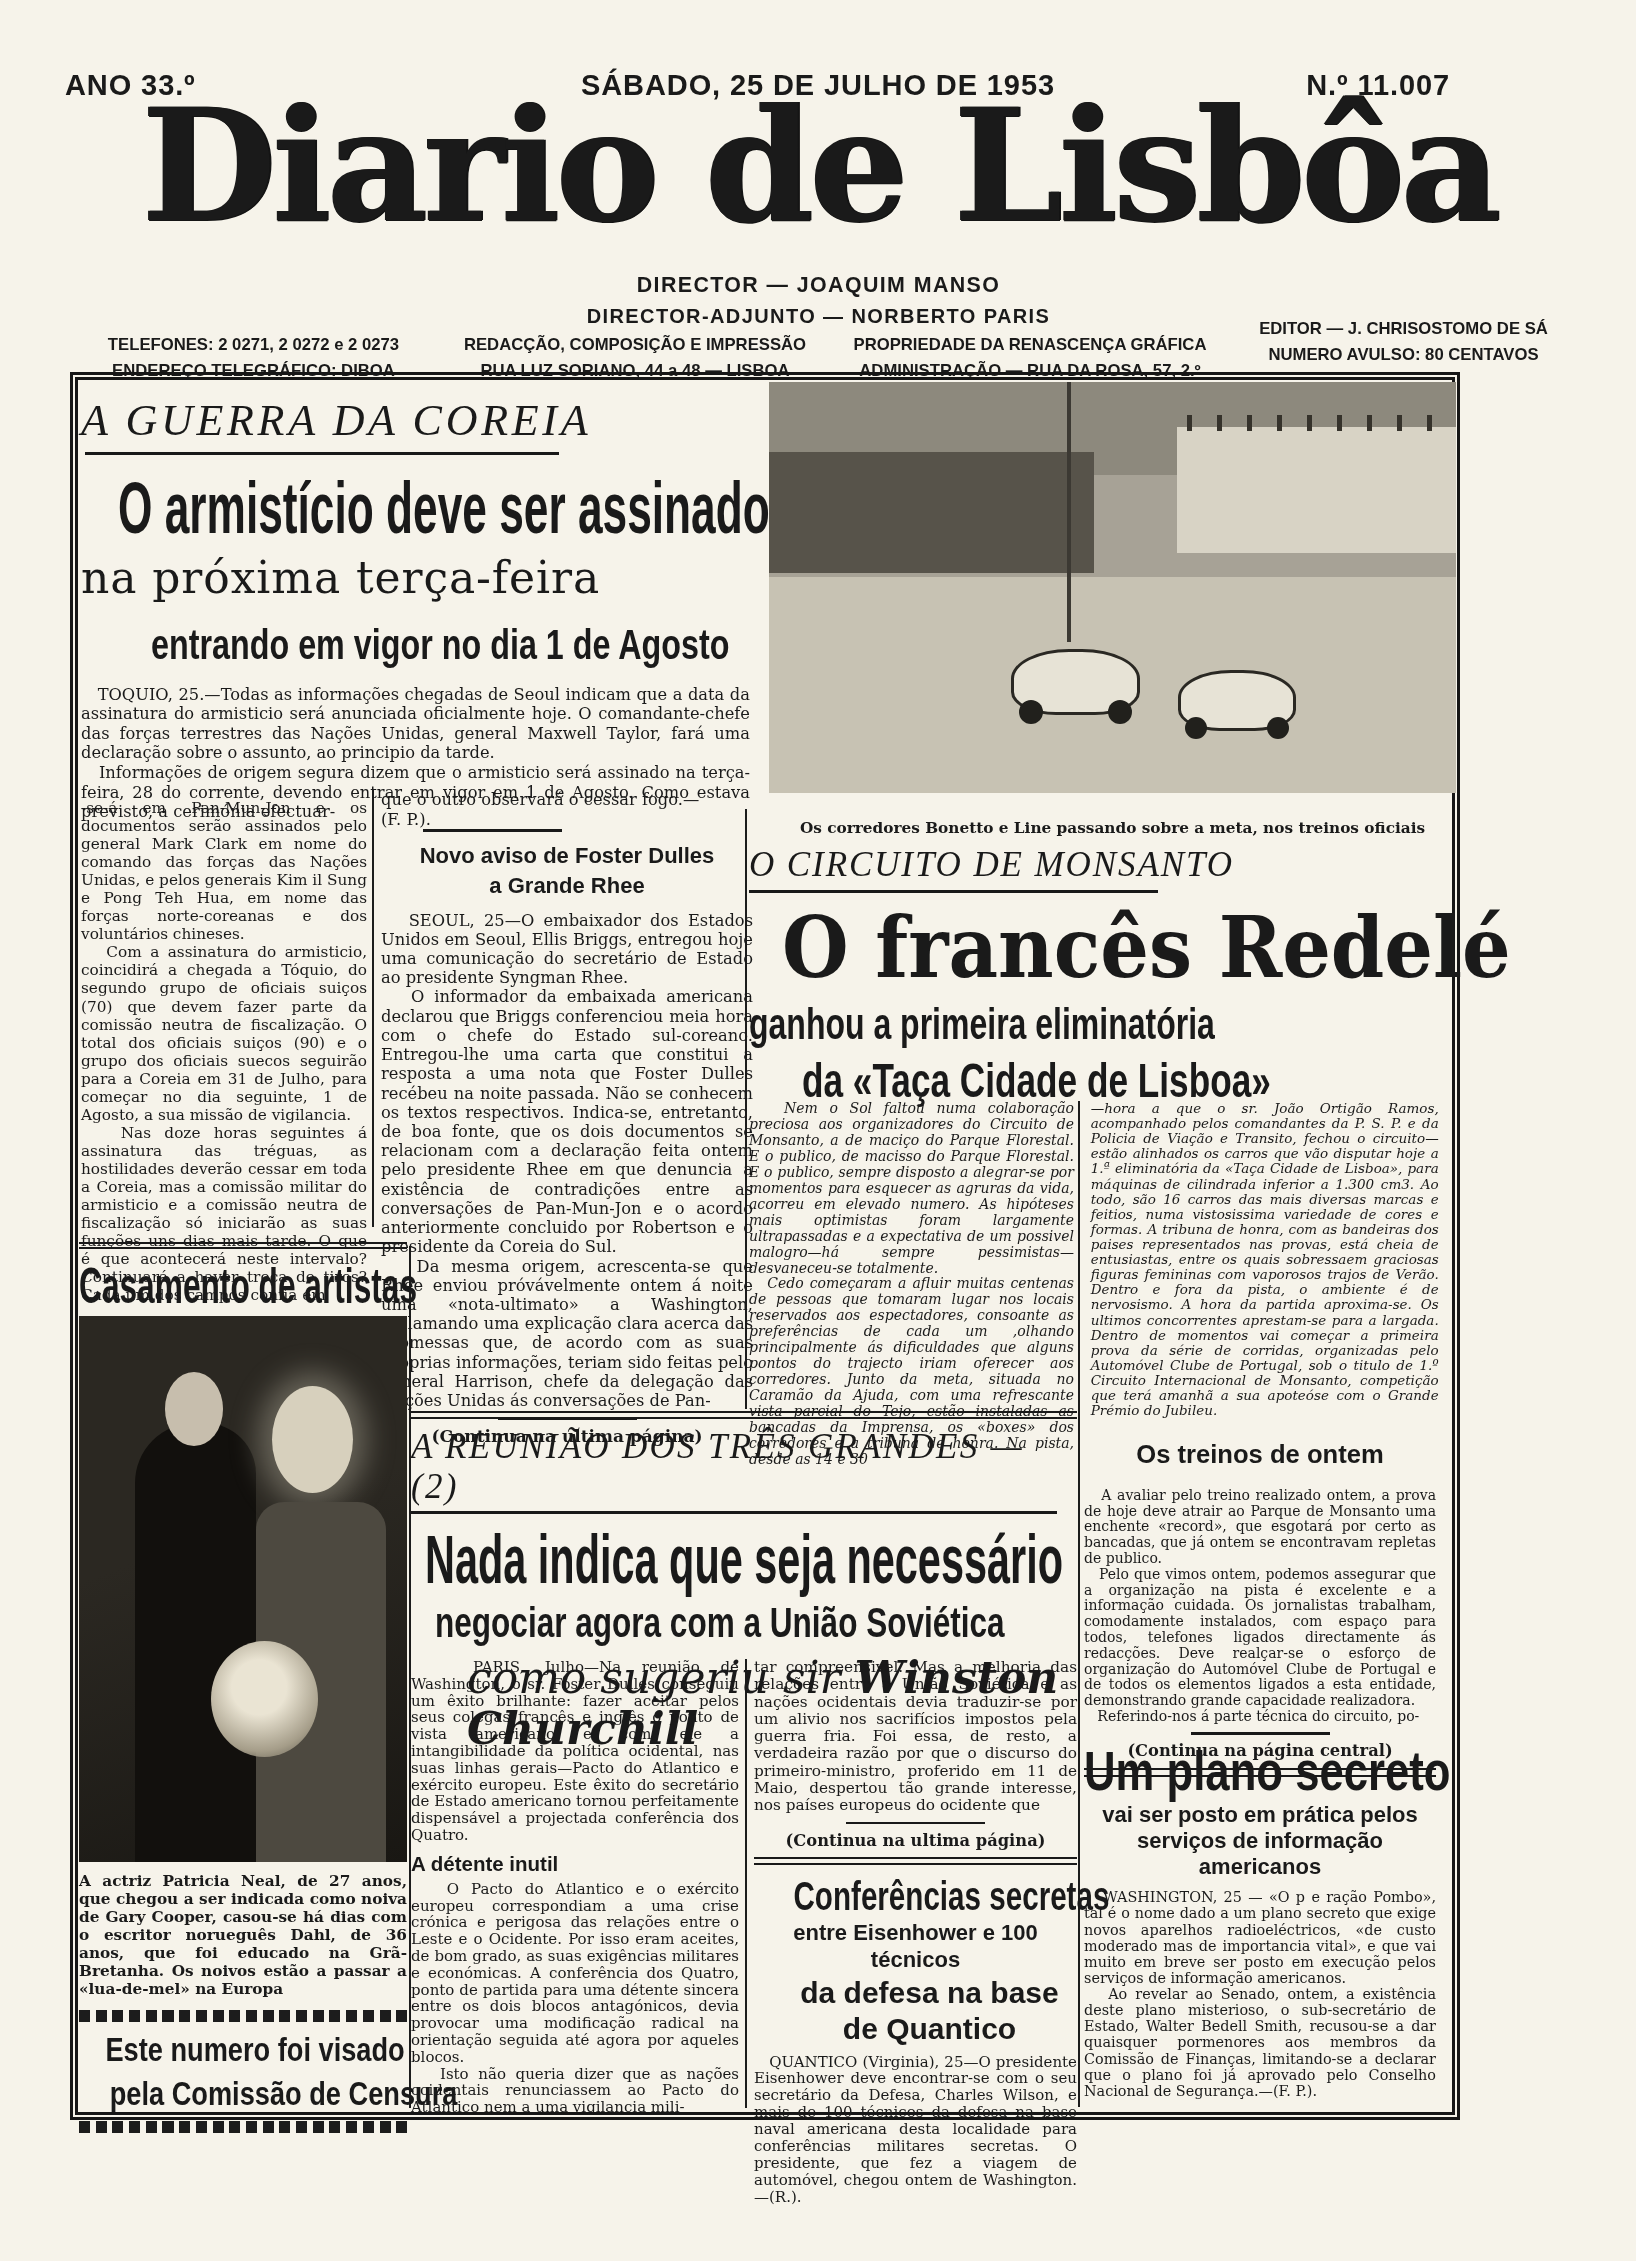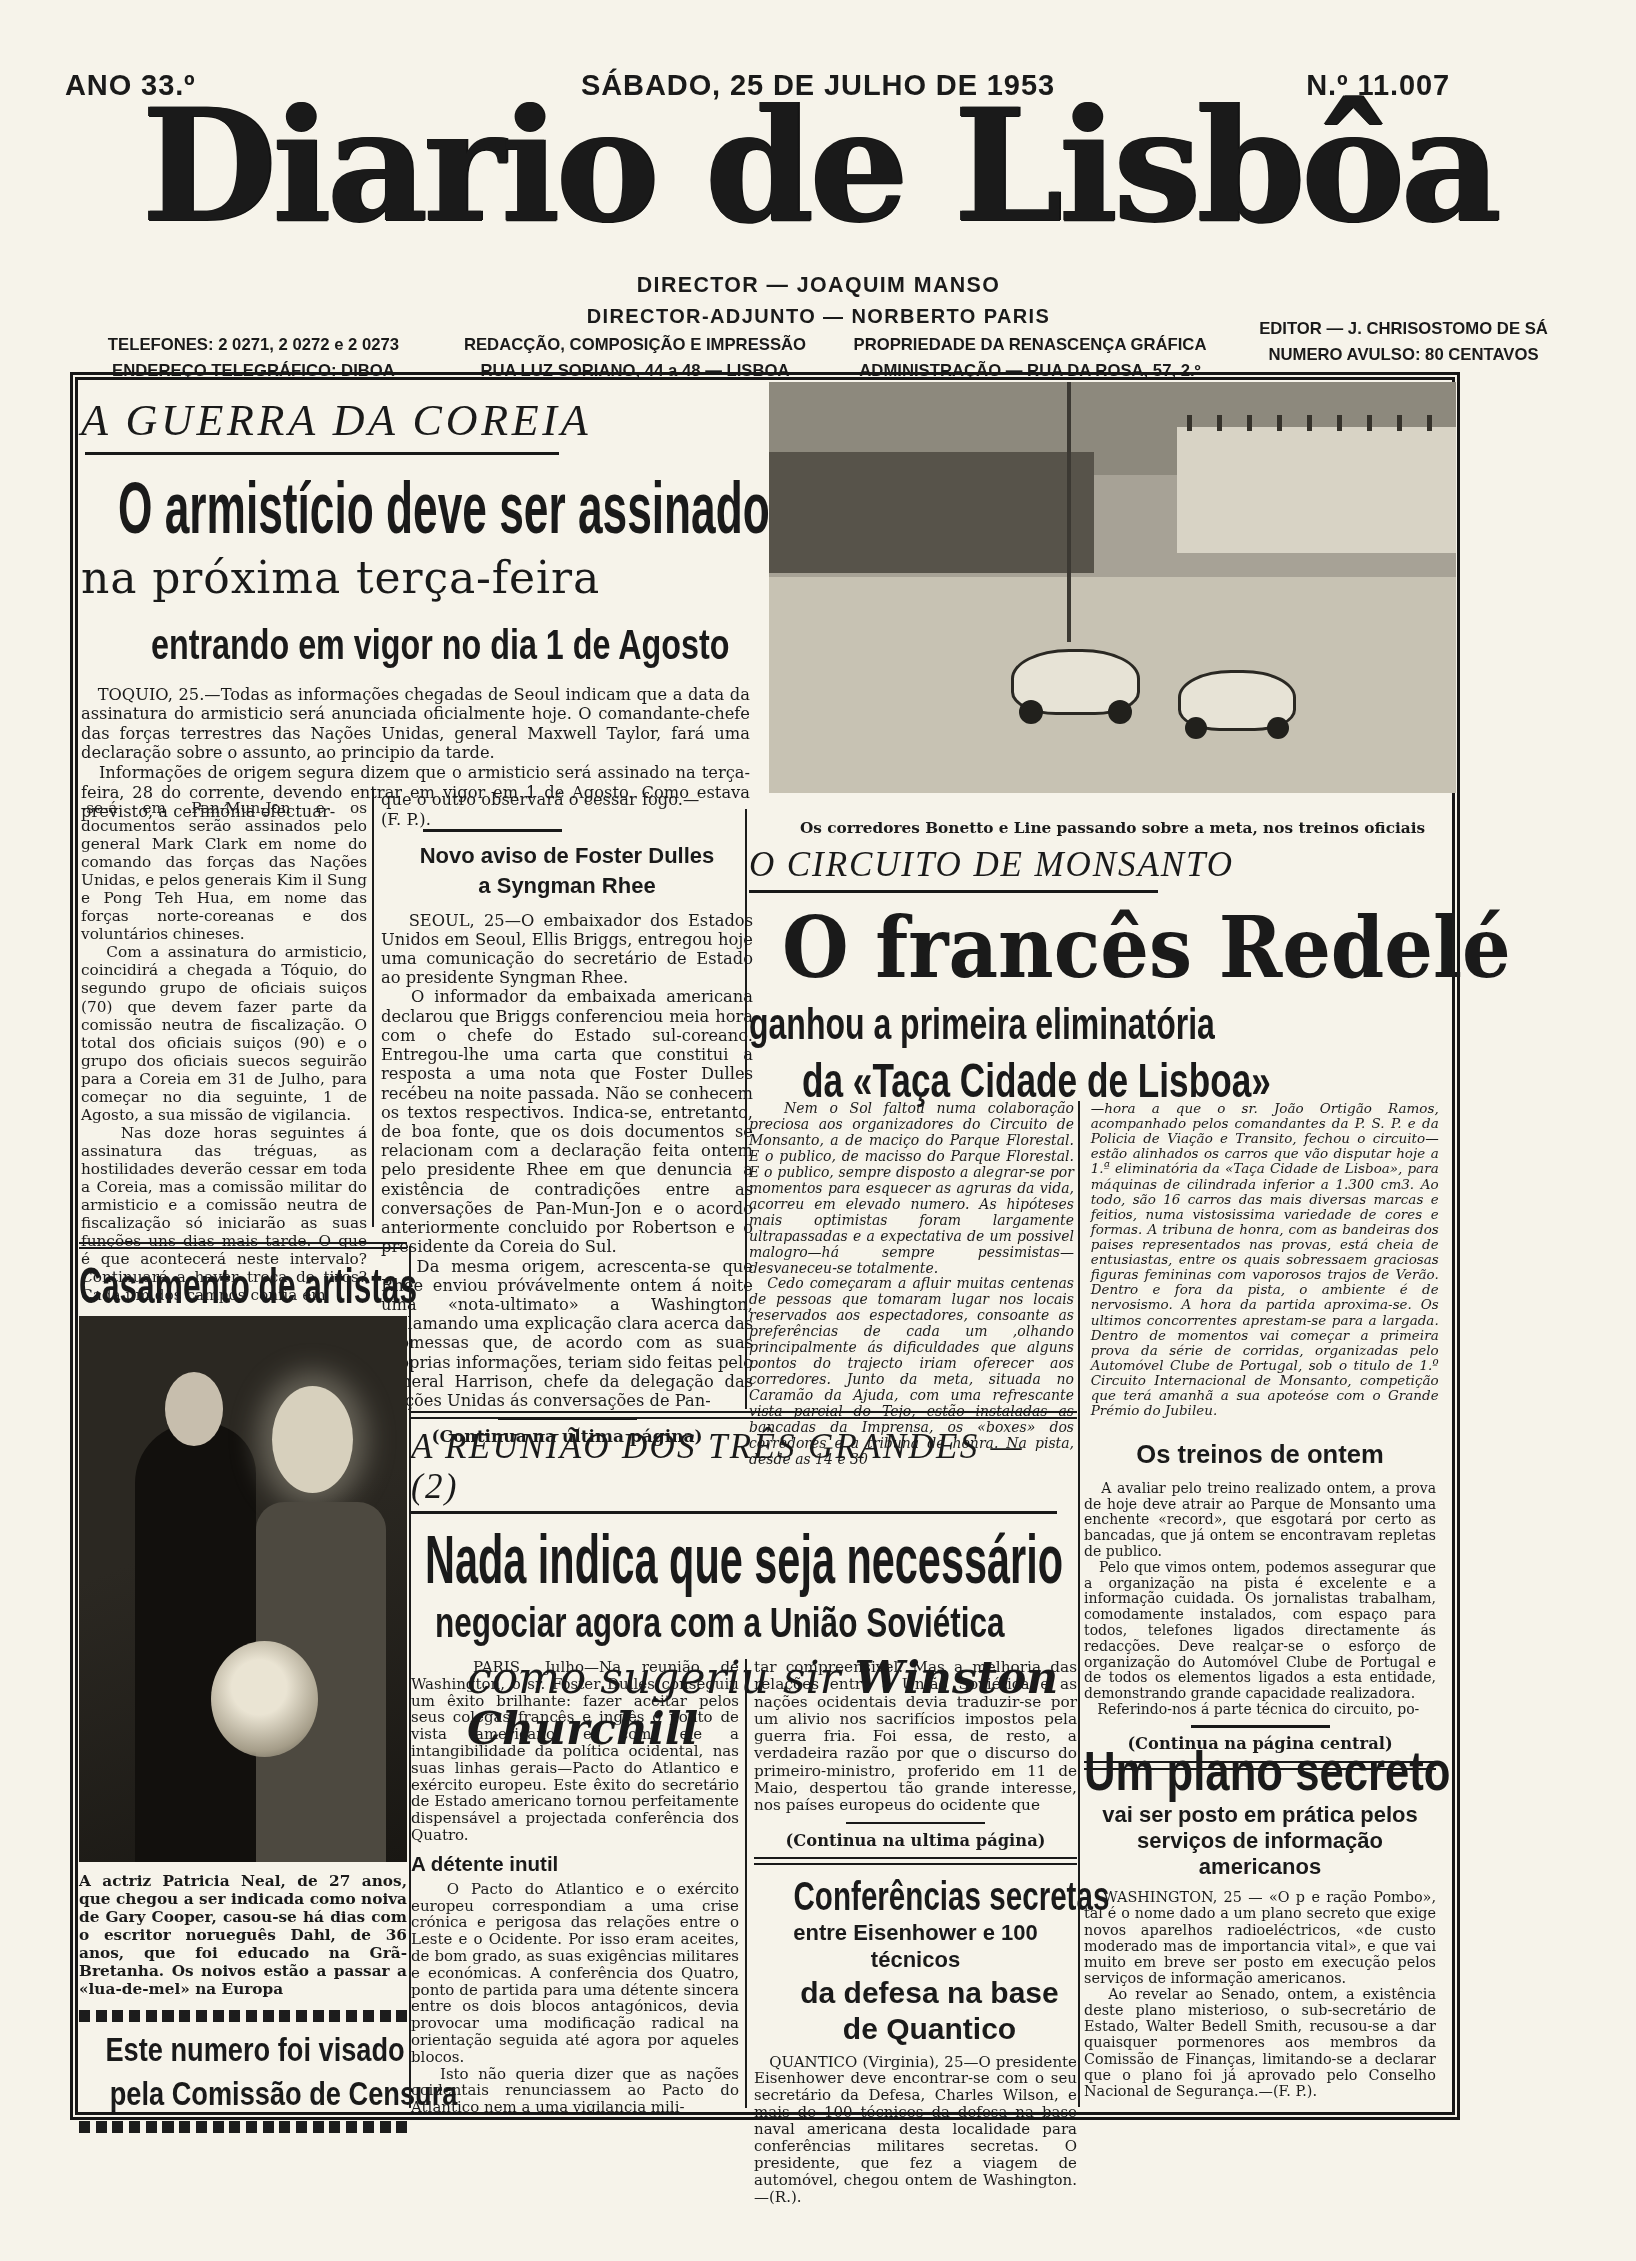--- a/index.html
+++ b/index.html
@@ -110,21 +110,21 @@
   <div class="abs" style="left:81px;top:790px;width:672px;display:flex;gap:14px;align-items:flex-start;">
     <div style="width:286px;" class="just prelines">
       <span style="font-size:15.3px;line-height:1.18;display:block;">-se-á em Pan-Mun-Jon e os documentos serão assinados pelo general Mark Clark em nome do comando das forças das Nações Unidas, e pelos generais Kim il Sung e Pong Teh Hua, em nome das forças norte-coreanas e dos voluntários chineses.
 &nbsp;&nbsp;&nbsp;Com a assinatura do armisticio, coincidirá a chegada a Tóquio, do segundo grupo de oficiais suiços (70) que devem fazer parte da comissão neutra de fiscalização. O total dos oficiais suiços (90) e o grupo dos oficiais suecos seguirão para a Coreia em 31 de Julho, para começar no dia seguinte, 1 de Agosto, a sua missão de vigilancia.
 &nbsp;&nbsp;&nbsp;Nas doze horas seguintes á assinatura das tréguas, as hostilidades deverão cessar em toda a Coreia, mas a comissão militar do armisticio e a comissão neutra de fiscalização só iniciarão as suas funções uns dias mais tarde. O que é que acontecerá neste intervalo? Continuará a haver troca de tiros? Cada um dos campos confia em</span>
     </div>
     <div style="width:372px;">
       <div class="just prelines" style="font-size:16.3px;line-height:1.2;">que o outro observará o cessar fogo.—
 (F. P.).</div>
       <div class="subhd" style="font-size:22px;margin-top:14px;">Novo aviso de Foster Dulles</div>
-      <div class="subhd" style="font-size:22px;margin-top:3.7px;">a Syngman Rhee</div>
+      <div class="subhd" style="font-size:22px;margin-top:3.7px;">a Grande Rhee</div>
       <div class="just prelines" style="font-size:16.3px;line-height:1.18;margin-top:11px;">&nbsp;&nbsp;&nbsp;SEOUL, 25—O embaixador dos Estados Unidos em Seoul, Ellis Briggs, entregou hoje uma comunicação do secretário de Estado ao presidente Syngman Rhee.
 &nbsp;&nbsp;&nbsp;O informador da embaixada americana declarou que Briggs conferenciou meia hora com o chefe do Estado sul-coreano. Entregou-lhe uma carta que constitui a resposta a uma nota que Foster Dulles recébeu na noite passada. Não se conhecem os textos respectivos. Indica-se, entretanto, de boa fonte, que os dois documentos se relacionam com a declaração feita ontem pelo presidente Rhee em que denuncia a existência de contradições entre as conversações de Pan-Mun-Jon e o acordo anteriormente concluido por Robertson e o presidente da Coreia do Sul.
 &nbsp;&nbsp;&nbsp;Da mesma origem, acrescenta-se que Rhee enviou próvávelmente ontem á noite uma «nota-ultimato» a Washington, reclamando uma explicação clara acerca das promessas que, de acordo com as suas próprias informações, teriam sido feitas pelo general Harrison, chefe da delegação das Nações Unidas ás conversações de Pan-</div>
       <div class="smrule"></div>
       <div class="continua">(Continua na ultima página)</div>
     </div>
   </div>
 
   <div class="abs" style="left:79px;top:1242px;width:328px;">
     <div style="border-top:2.3px solid #191919;border-bottom:2.3px solid #191919;height:3.3px;"></div>
@@ -182,21 +182,21 @@
   </div>
 
   <div class="abs" style="left:749px;top:1101px;width:692px;display:flex;gap:16.7px;align-items:flex-start;">
     <div style="width:325px;font-style:italic;font-size:14px;line-height:1.14;" class="just prelines">&nbsp;&nbsp;&nbsp;Nem o Sol faltou numa colaboração preciosa aos organizadores do Circuito de Monsanto, a de maciço do Parque Florestal. E o publico, de macisso do Parque Florestal. E o publico, sempre disposto a alegrar-se por momentos para esquecer as agruras da vida, acorreu em elevado numero. As hipóteses mais optimistas foram largamente ultrapassadas e a expectativa de um possivel malogro—há sempre pessimistas—desvaneceu-se totalmente.
 &nbsp;&nbsp;&nbsp;Cedo começaram a afluir muitas centenas de pessoas que tomaram lugar nos locais reservados aos espectadores, consoante as preferências de cada um ,olhando principalmente ás dificuldades que alguns pontos do trajecto iriam oferecer aos corredores. Junto da meta, situada no Caramão da Ajuda, com uma refrescante vista parcial do Tejo, estão instaladas as bancadas da Imprensa, os «boxes» dos corredores e a tribuna de honra. Na pista, desde as 14 e 30</div>
     <div style="width:348px;font-style:italic;font-size:13.5px;line-height:1.12;" class="just prelines">—hora a que o sr. João Ortigão Ramos, acompanhado pelos comandantes da P. S. P. e da Policia de Viação e Transito, fechou o circuito—estão alinhados os carros que vão disputar hoje a 1.ª eliminatória da «Taça Cidade de Lisboa», para máquinas de cilindrada inferior a 1.300 cm3. Ao todo, são 16 carros das mais diversas marcas e feitios, numa vistosissima variedade de cores e formas. A tribuna de honra, com as bandeiras dos paises representados nas provas, está cheia de entusiastas, entre os quais sobressaem graciosas figuras femininas com vaporosos trajos de Verão. Dentro e fora da pista, o ambiente é de nervosismo. A hora da partida aproxima-se. Os ultimos concorrentes aprestam-se para a largada. Dentro de momentos vai começar a primeira prova da série de corridas, organizadas pelo Automóvel Clube de Portugal, sob o titulo de 1.º Circuito Internacional de Monsanto, competição que terá amanhã a sua apoteóse com o Grande Prémio do Jubileu.</div>
   </div>
 
   <div class="abs" style="left:1084px;top:1439px;width:352px;">
     <div class="subhd" style="font-size:25.6px;">Os treinos de ontem</div>
-    <div class="just prelines" style="font-size:14px;line-height:1.13;margin-top:11px;">&nbsp;&nbsp;&nbsp;A avaliar pelo treino realizado ontem, a prova de hoje deve atrair ao Parque de Monsanto uma enchente «record», que esgotará por certo as bancadas, que já ontem se encontravam repletas de publico.
+    <div class="just prelines" style="font-size:14px;line-height:1.13;margin-top:18px;">&nbsp;&nbsp;&nbsp;A avaliar pelo treino realizado ontem, a prova de hoje deve atrair ao Parque de Monsanto uma enchente «record», que esgotará por certo as bancadas, que já ontem se encontravam repletas de publico.
 &nbsp;&nbsp;&nbsp;Pelo que vimos ontem, podemos assegurar que a organização na pista é excelente e a informação cuidada. Os jornalistas trabalham, comodamente instalados, com espaço para todos, telefones ligados directamente ás redacções. Deve realçar-se o esforço de organização do Automóvel Clube de Portugal e de todos os elementos ligados a esta entidade, demonstrando grande capacidade realizadora.
 &nbsp;&nbsp;&nbsp;Referindo-nos á parte técnica do circuito, po-</div>
     <div class="smrule"></div>
     <div class="continua" style="font-size:16.3px;">(Continua na página central)</div>
     <div class="drule" style="margin-top:8.4px;"></div>
   </div>
 
   <div class="abs" style="left:1084px;top:1738px;width:352px;">
     <div class="hwrap" style="height:60px;">
       <span class="cond" style="font-size:52px;transform:scale(0.84,1.08);">Um plano secreto</span>

